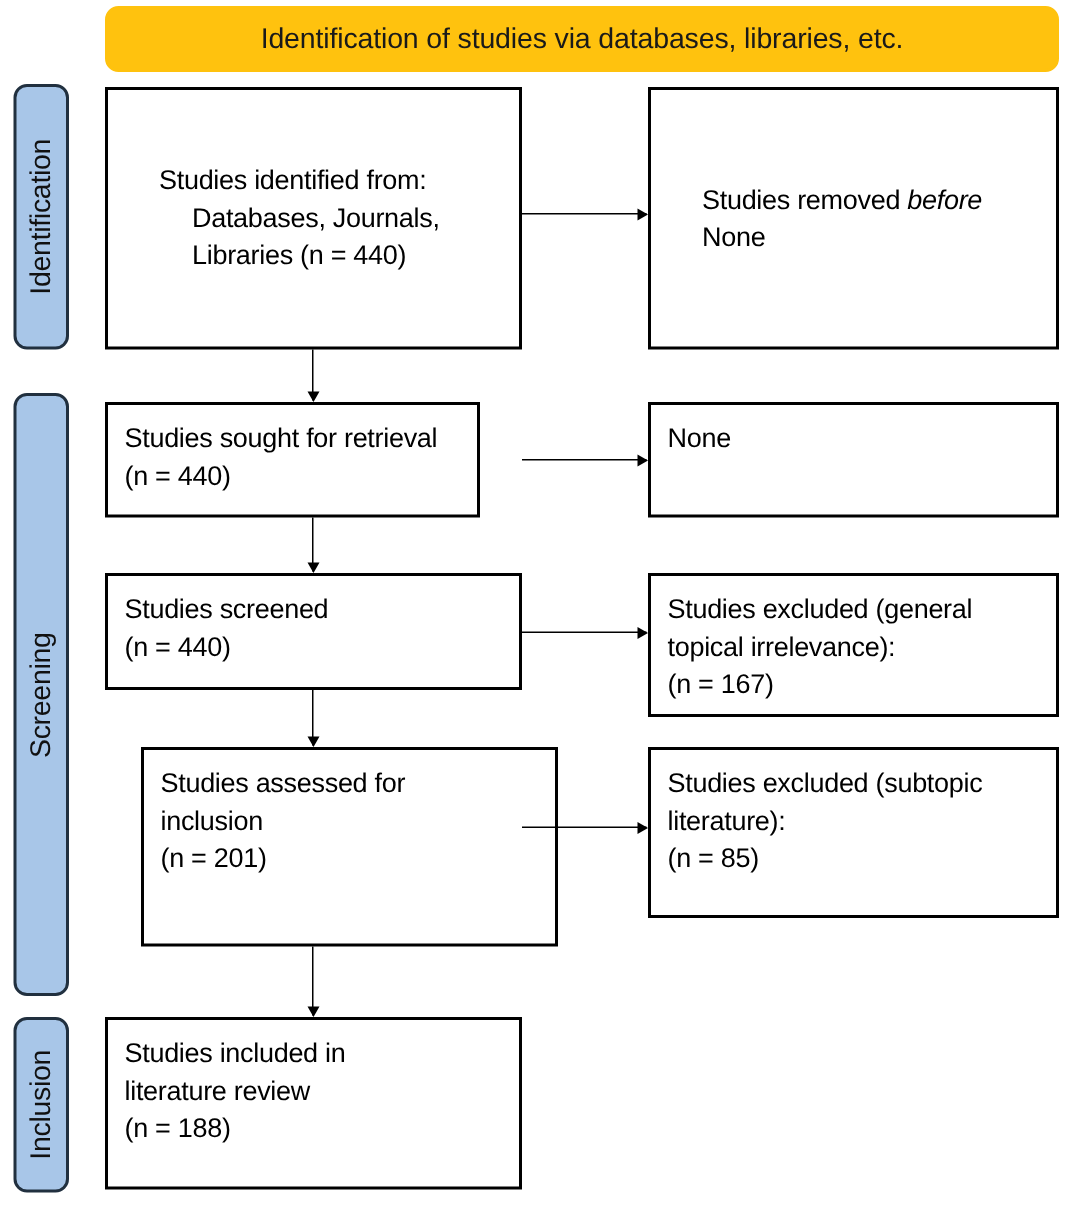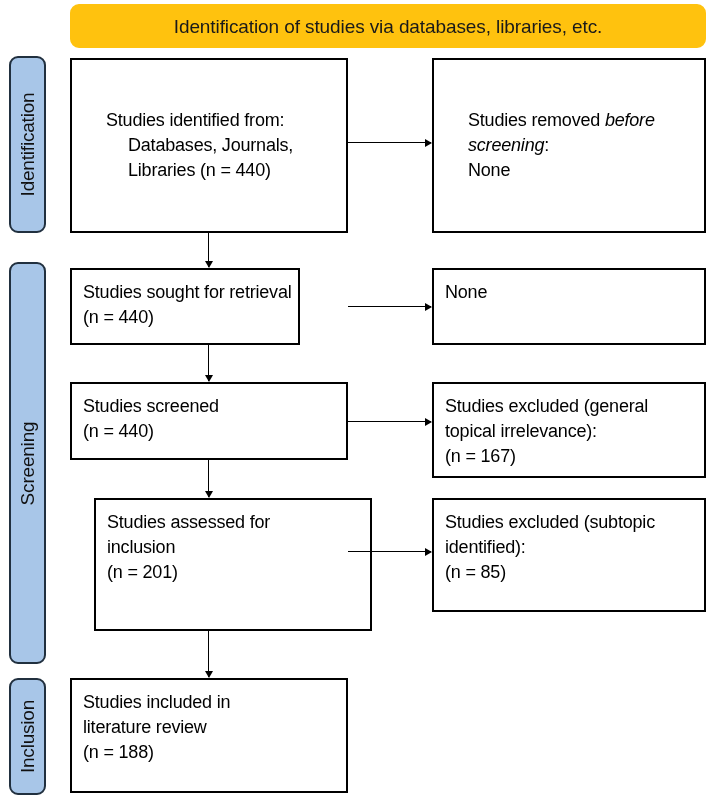--- a/index.html
+++ b/index.html
@@ -85,21 +85,21 @@
   .box.vcenter {
     display: flex;
     flex-direction: column;
     justify-content: center;
     padding-left: 34px;
   }
   .box em { font-style: italic; }
 
   
   #box-identified      { left: 70px;  top: 58px;  width: 278px; height: 175px; }
-  #box-sought          { left: 70px;  top: 268px; width: 230px; height: 77px;  }
+  #box-sought          { left: 70px;  top: 268px; width: 250px; height: 77px;  }
   #box-screened        { left: 70px;  top: 382px; width: 278px; height: 78px;  }
   #box-assessed        { left: 70px;  top: 498px; width: 278px; height: 133px; margin-left: 24px; }
   #box-included        { left: 70px;  top: 678px; width: 278px; height: 115px; }
 
   
   #box-removed         { left: 432px; top: 58px;  width: 274px; height: 175px; }
   #box-not-retrieved   { left: 432px; top: 268px; width: 274px; height: 77px;  }
   #box-excluded-general{ left: 432px; top: 382px; width: 274px; height: 96px;  }
   #box-excluded-subtopic{left: 432px; top: 498px; width: 274px; height: 114px; }
 
@@ -169,21 +169,20 @@
   </div>
 
   <div class="box vcenter" id="box-identified">
     <span class="line">Studies identified from:</span>
     <span class="line indent">Databases, Journals,</span>
     <span class="line indent">Libraries (n = 440)</span>
   </div>
 
   <div class="box vcenter" id="box-removed">
     <span class="line"><span>Studies removed </span><em>before</em></span>
-    <span class="line"><em>screening</em><span>:</span></span>
     <span class="line">None</span>
   </div>
 
   <div class="box" id="box-sought">
     <span class="line">Studies sought for retrieval</span>
     <span class="line">(n = 440)</span>
   </div>
 
   <div class="box" id="box-not-retrieved">
     <span class="line">None</span>
@@ -201,21 +200,21 @@
   </div>
 
   <div class="box" id="box-assessed">
     <span class="line">Studies assessed for</span>
     <span class="line">inclusion</span>
     <span class="line">(n = 201)</span>
   </div>
 
   <div class="box" id="box-excluded-subtopic">
     <span class="line">Studies excluded (subtopic</span>
-    <span class="line">identified):</span>
+    <span class="line">literature):</span>
     <span class="line">(n = 85)</span>
   </div>
 
   <div class="box" id="box-included">
     <span class="line">Studies included in</span>
     <span class="line">literature review</span>
     <span class="line">(n = 188)</span>
   </div>
 
   <div class="conn-v" id="conn-v-1"></div>

